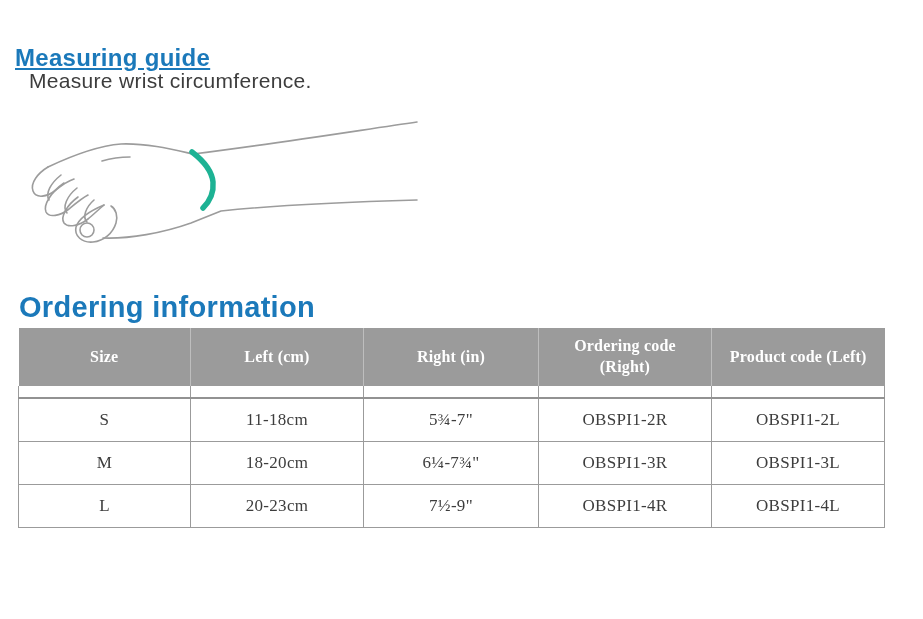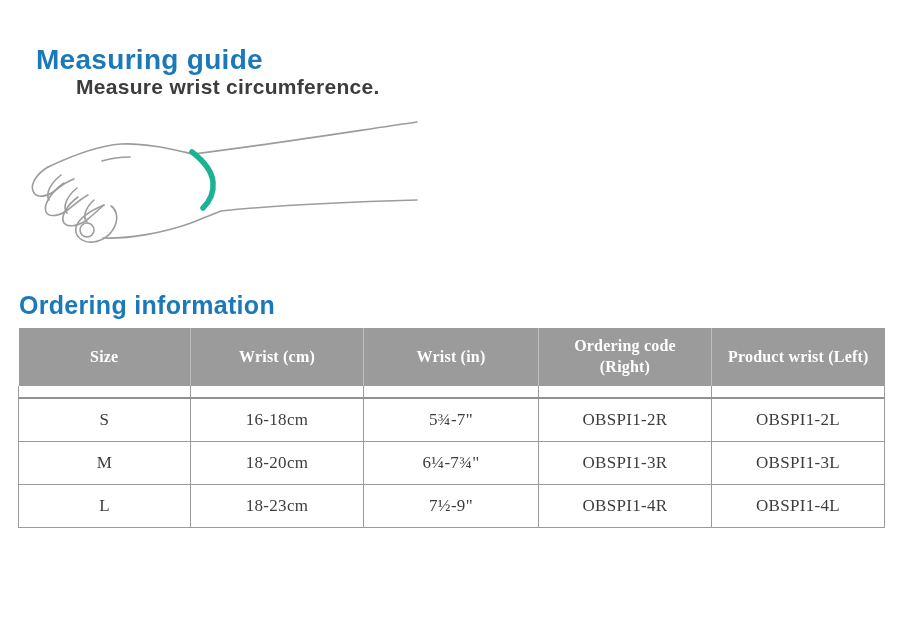--- a/index.html
+++ b/index.html
@@ -15,37 +15,37 @@
   html, body { background: #fff; }
   body {
     font-family: "Liberation Sans", "DejaVu Sans", sans-serif;
     width: 923px; height: 619px;
     position: relative; overflow: hidden;
     background: var(--page-bg);
   }
   .page { position: absolute; inset: 0; background: var(--page-bg); }
 
   .guide-title {
-    position: absolute; left: 36px; top: 44px;
-    font-size: 28px; font-weight: 700; letter-spacing: .3px;
+    position: absolute; left: 15px; top: 44px;
+    font-size: 24px; font-weight: 700; letter-spacing: .3px;
     color: var(--heading-blue);
+    text-decoration: underline;
   }
   .guide-sub {
-    position: absolute; left: 29px; top: 75px;
-    font-size: 21px; font-weight: 700; letter-spacing: .3px;
+    position: absolute; left: 29px; top: 69px;
+    font-size: 21px; font-weight: 400; letter-spacing: .3px;
     color: var(--body-text);
-    margin-left: 47px;
   }
   .illustration {
     position: absolute; left: 15px; top: 112px;
     width: 410px; height: 150px;
   }
   .ordering-title {
     position: absolute; left: 19px; top: 291px;
-    font-size: 25px; font-weight: 700; letter-spacing: .3px;
+    font-size: 29px; font-weight: 700; letter-spacing: .3px;
     color: var(--heading-blue);
   }
 
   .order-table {
     position: absolute; left: 18px; top: 328px;
     width: 866px;
     border-collapse: collapse;
     table-layout: fixed;
     font-family: Liberation Serif, serif;
   }
@@ -129,51 +129,51 @@
     <colgroup>
       <col class="c0">
         <col class="c1">
         <col class="c2">
         <col class="c3">
         <col class="c4">
     </colgroup>
     <thead>
       <tr>
         <th>Size</th>
-        <th>Wrist (cm)</th>
-        <th>Wrist (in)</th>
+        <th>Left (cm)</th>
+        <th>Right (in)</th>
         <th>Ordering code (Right)</th>
-        <th>Product wrist (Left)</th>
+        <th>Product code (Left)</th>
       </tr>
     </thead>
     <tbody>
       <tr class="spacer">
         <td></td>
         <td></td>
         <td></td>
         <td></td>
         <td></td>
       </tr>
       <tr class="data">
         <td>S</td>
-        <td>16-18cm</td>
+        <td>11-18cm</td>
         <td>5¾-7"</td>
         <td>OBSPI1-2R</td>
         <td>OBSPI1-2L</td>
       </tr>
       <tr class="data">
         <td>M</td>
         <td>18-20cm</td>
         <td>6¼-7¾"</td>
         <td>OBSPI1-3R</td>
         <td>OBSPI1-3L</td>
       </tr>
       <tr class="data">
         <td>L</td>
-        <td>18-23cm</td>
+        <td>20-23cm</td>
         <td>7½-9"</td>
         <td>OBSPI1-4R</td>
         <td>OBSPI1-4L</td>
       </tr>
     </tbody>
   </table>
 
 </div>
 
 </body></html>

